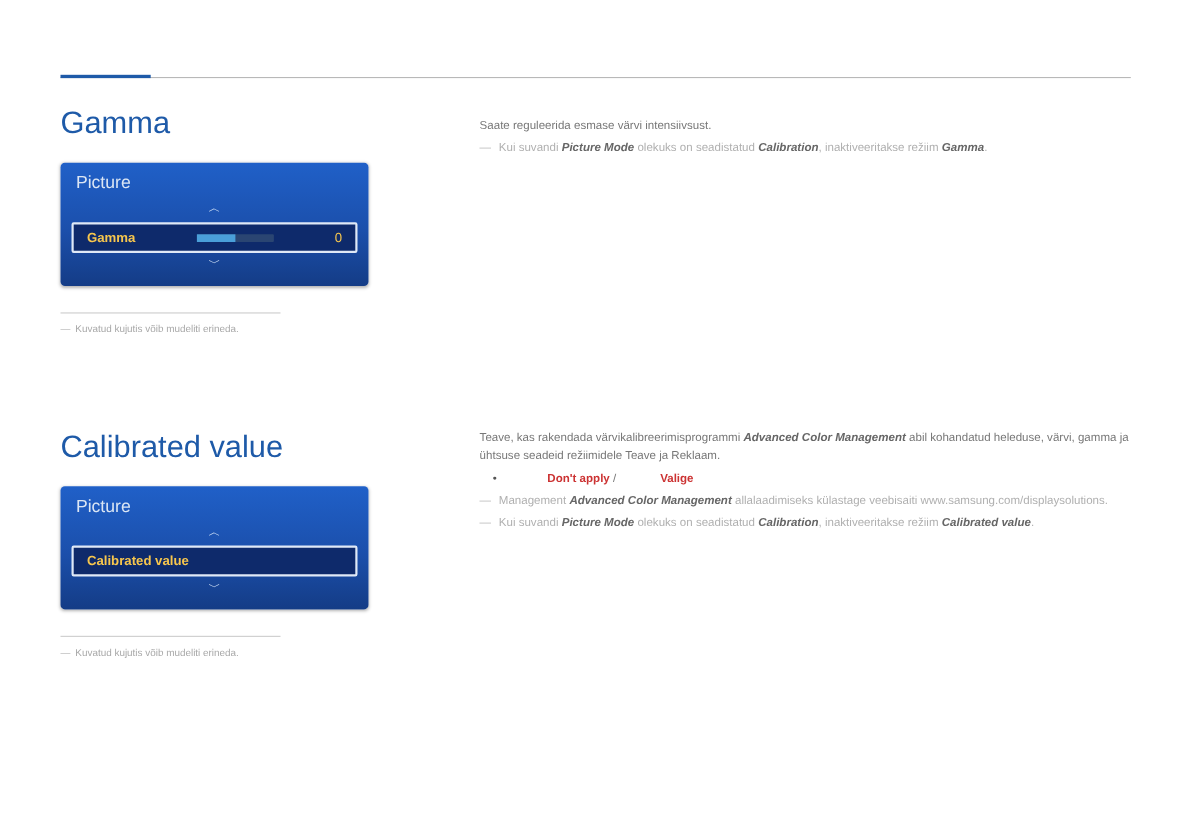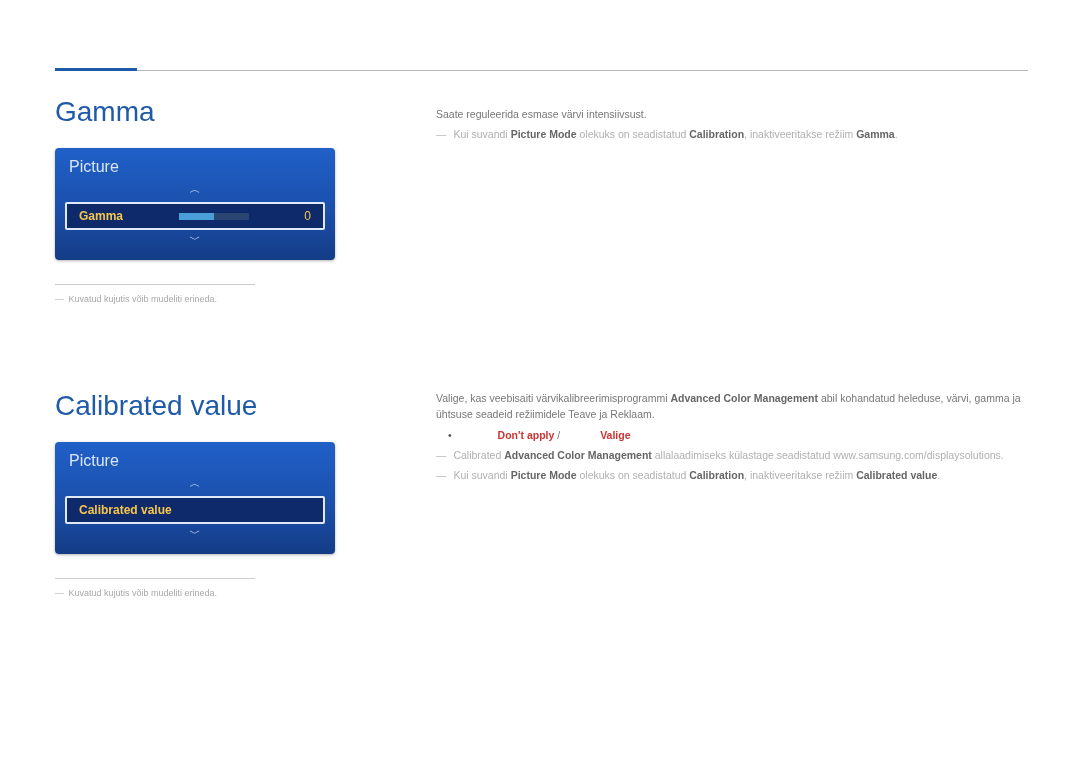--- a/index.html
+++ b/index.html
@@ -133,21 +133,21 @@
   .footnote {
     font-size: 9px;
     color: #a8a8a8;
     line-height: 1.4;
   }
   .footnote .dash { color:#bbb; margin-right:2px; }
 
   .right-col p { margin-bottom: 4px; }
   .right-col .note { color:#b0b0b0; }
   .right-col .dash { color:#bbb; margin-right:4px; }
-  .right-col .bold { font-weight:bold; color:#666; }
+  .right-col .bold { font-weight:bold; color:#666;font-style:italic; }
   .right-col .hl { color:#c33; font-weight:bold;padding-left:37px; }
   .bullet-dot { color:#555; margin:0 6px 0 12px; }
 </style>
 </head>
 <body>
 
 <div class="top-rule"></div>
 <div class="top-rule-accent"></div>
 
 <div class="left-col section1-left">
@@ -211,35 +211,35 @@
 
   <div class="divider-short"></div>
   <div class="footnote">
     <span class="dash">―</span>
     <span>Kuvatud kujutis võib mudeliti erineda.</span>
   </div>
 </div>
 
 <div class="right-col section2-right">
   <p>
-    <span>Valige, kas veebisaiti värvikalibreerimisprogrammi</span>
+    <span>Teave, kas rakendada värvikalibreerimisprogrammi</span>
     <span class="bold">Advanced Color Management</span>
     <span>abil kohandatud heleduse, värvi, gamma ja ühtsuse seadeid režiimidele Teave ja Reklaam.</span>
   </p>
   <p>
     <span class="bullet-dot">•</span>
     <span class="hl">Don't apply</span>
     <span>/</span>
     <span class="hl">Valige</span>
   </p>
   <p class="note">
     <span class="dash">―</span>
-    <span>Calibrated</span>
+    <span>Management</span>
     <span class="bold">Advanced Color Management</span>
-    <span>allalaadimiseks külastage seadistatud www.samsung.com/displaysolutions.</span>
+    <span>allalaadimiseks külastage veebisaiti www.samsung.com/displaysolutions.</span>
   </p>
   <p class="note">
     <span class="dash">―</span>
     <span>Kui suvandi</span>
     <span class="bold">Picture Mode</span>
     <span>olekuks on seadistatud</span>
     <span class="bold">Calibration</span><span>, inaktiveeritakse režiim</span>
     <span class="bold">Calibrated value</span><span>.</span>
   </p>
 </div>

